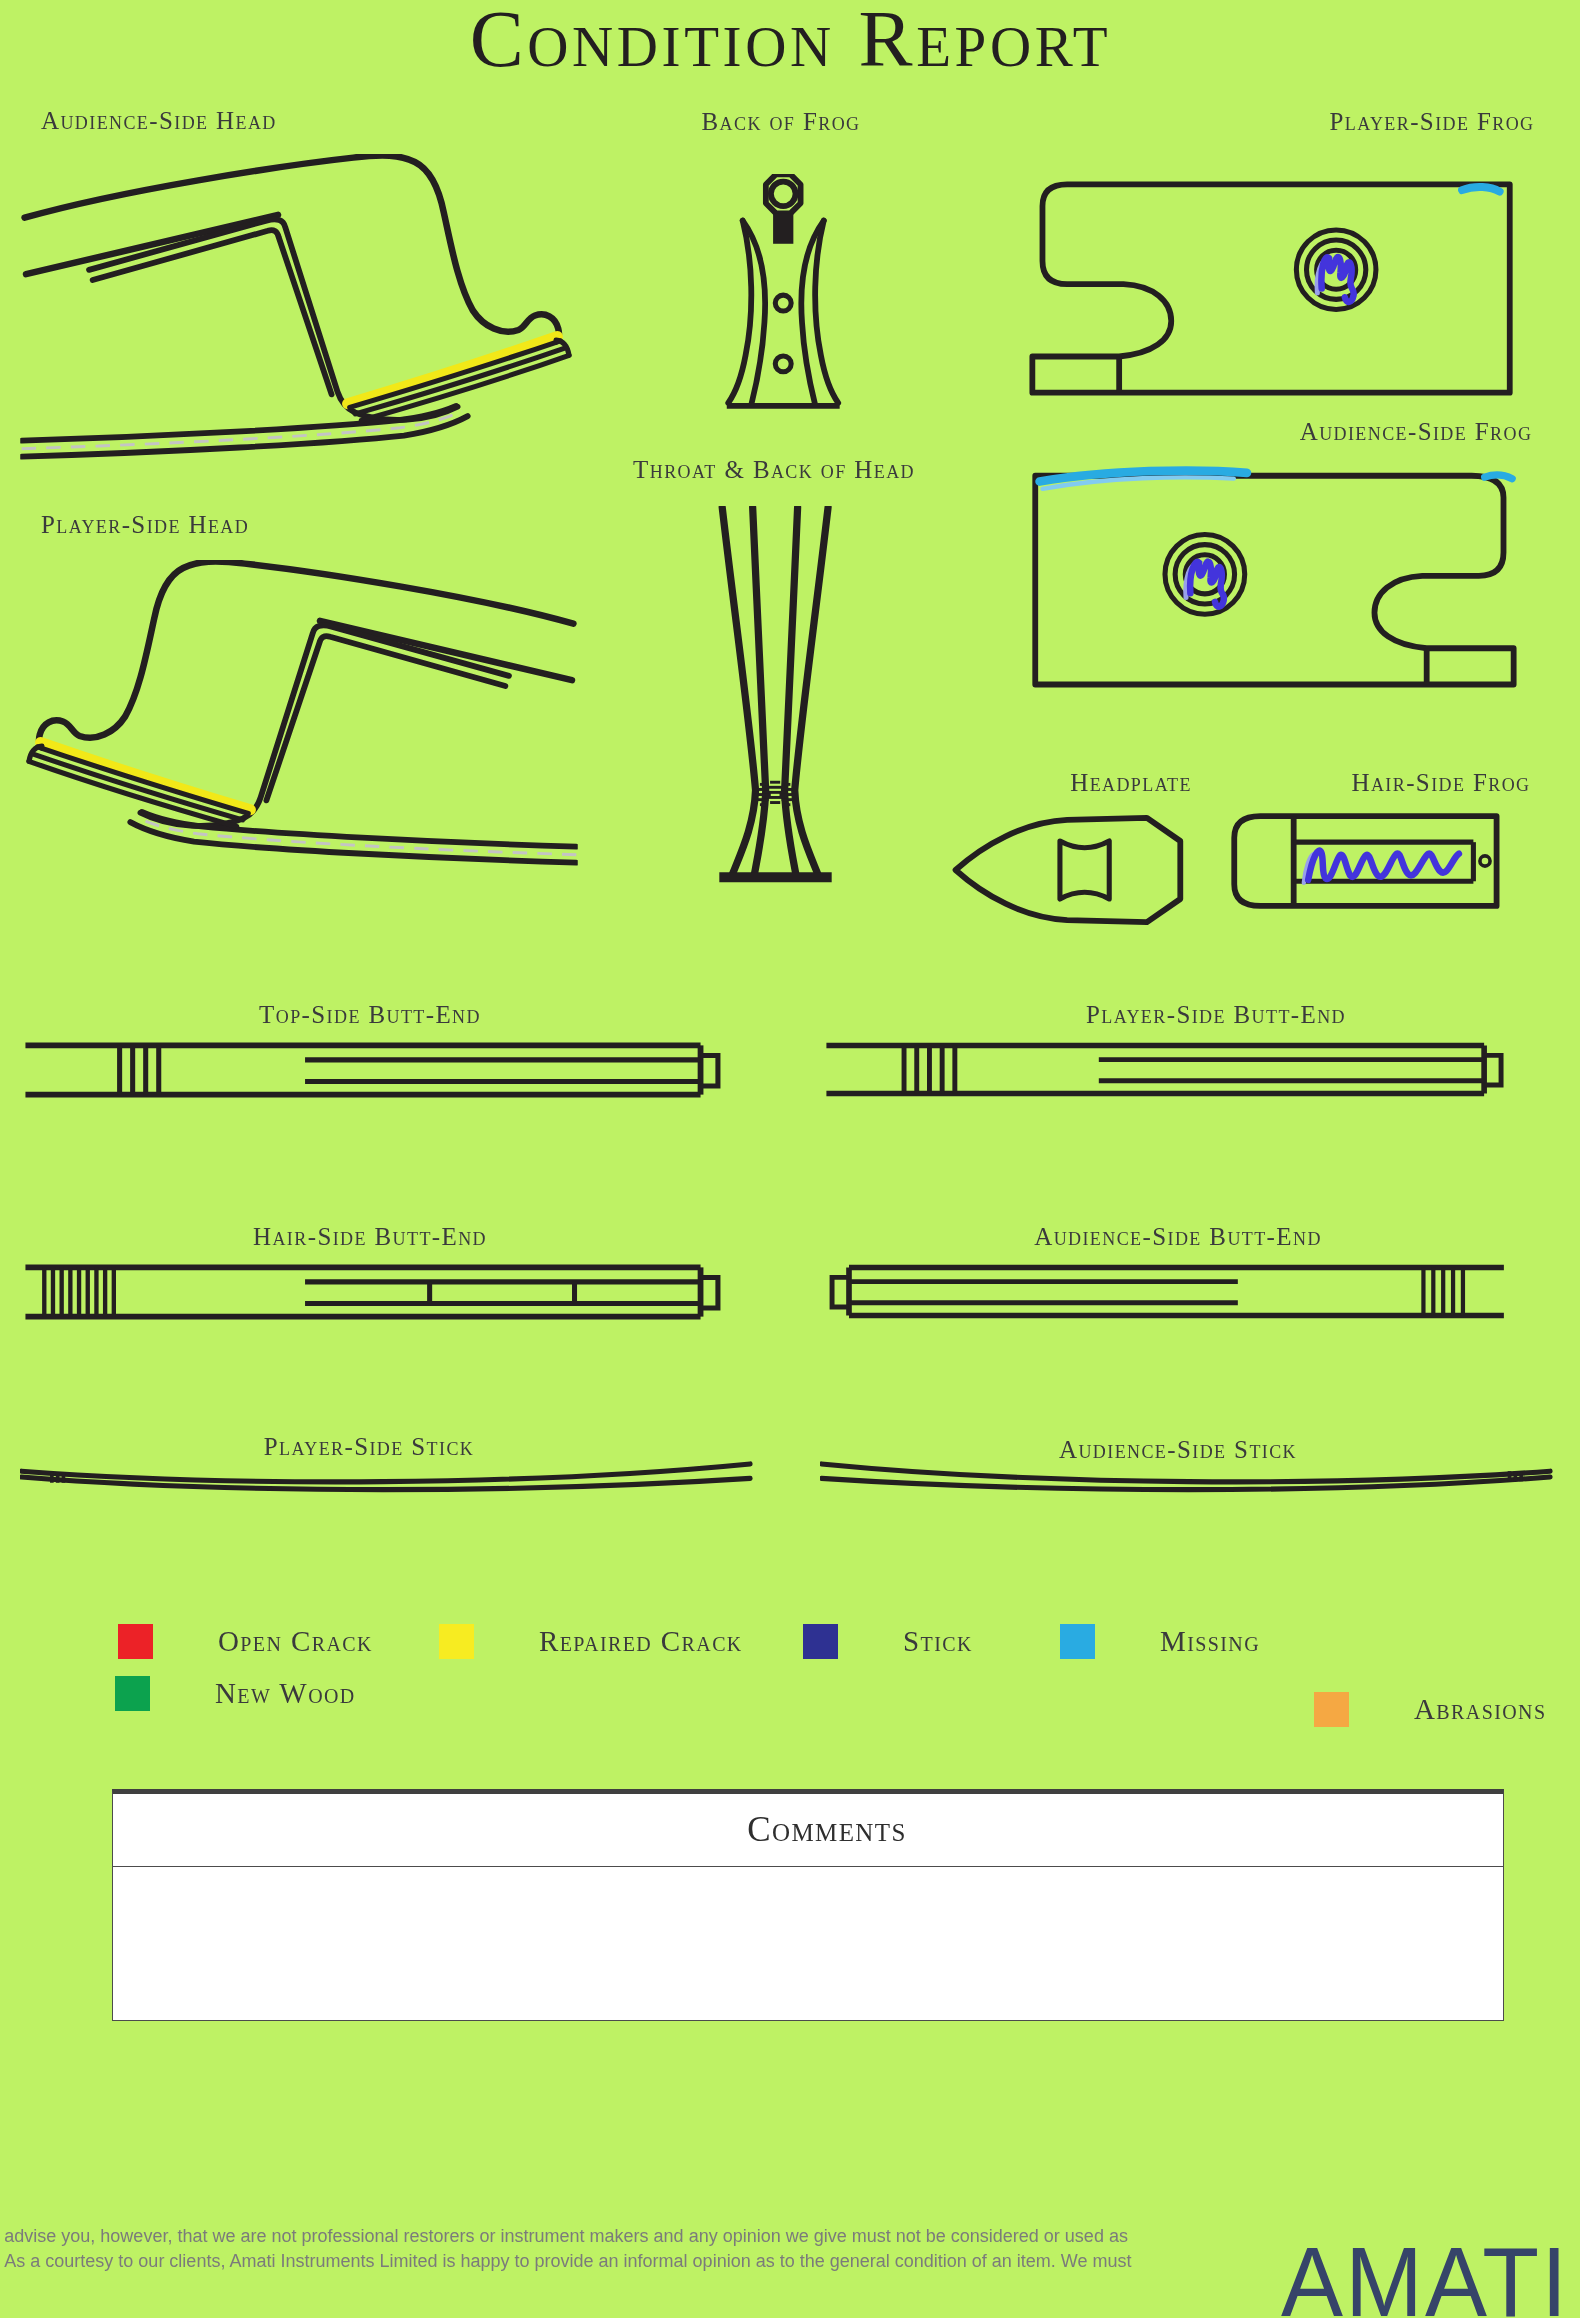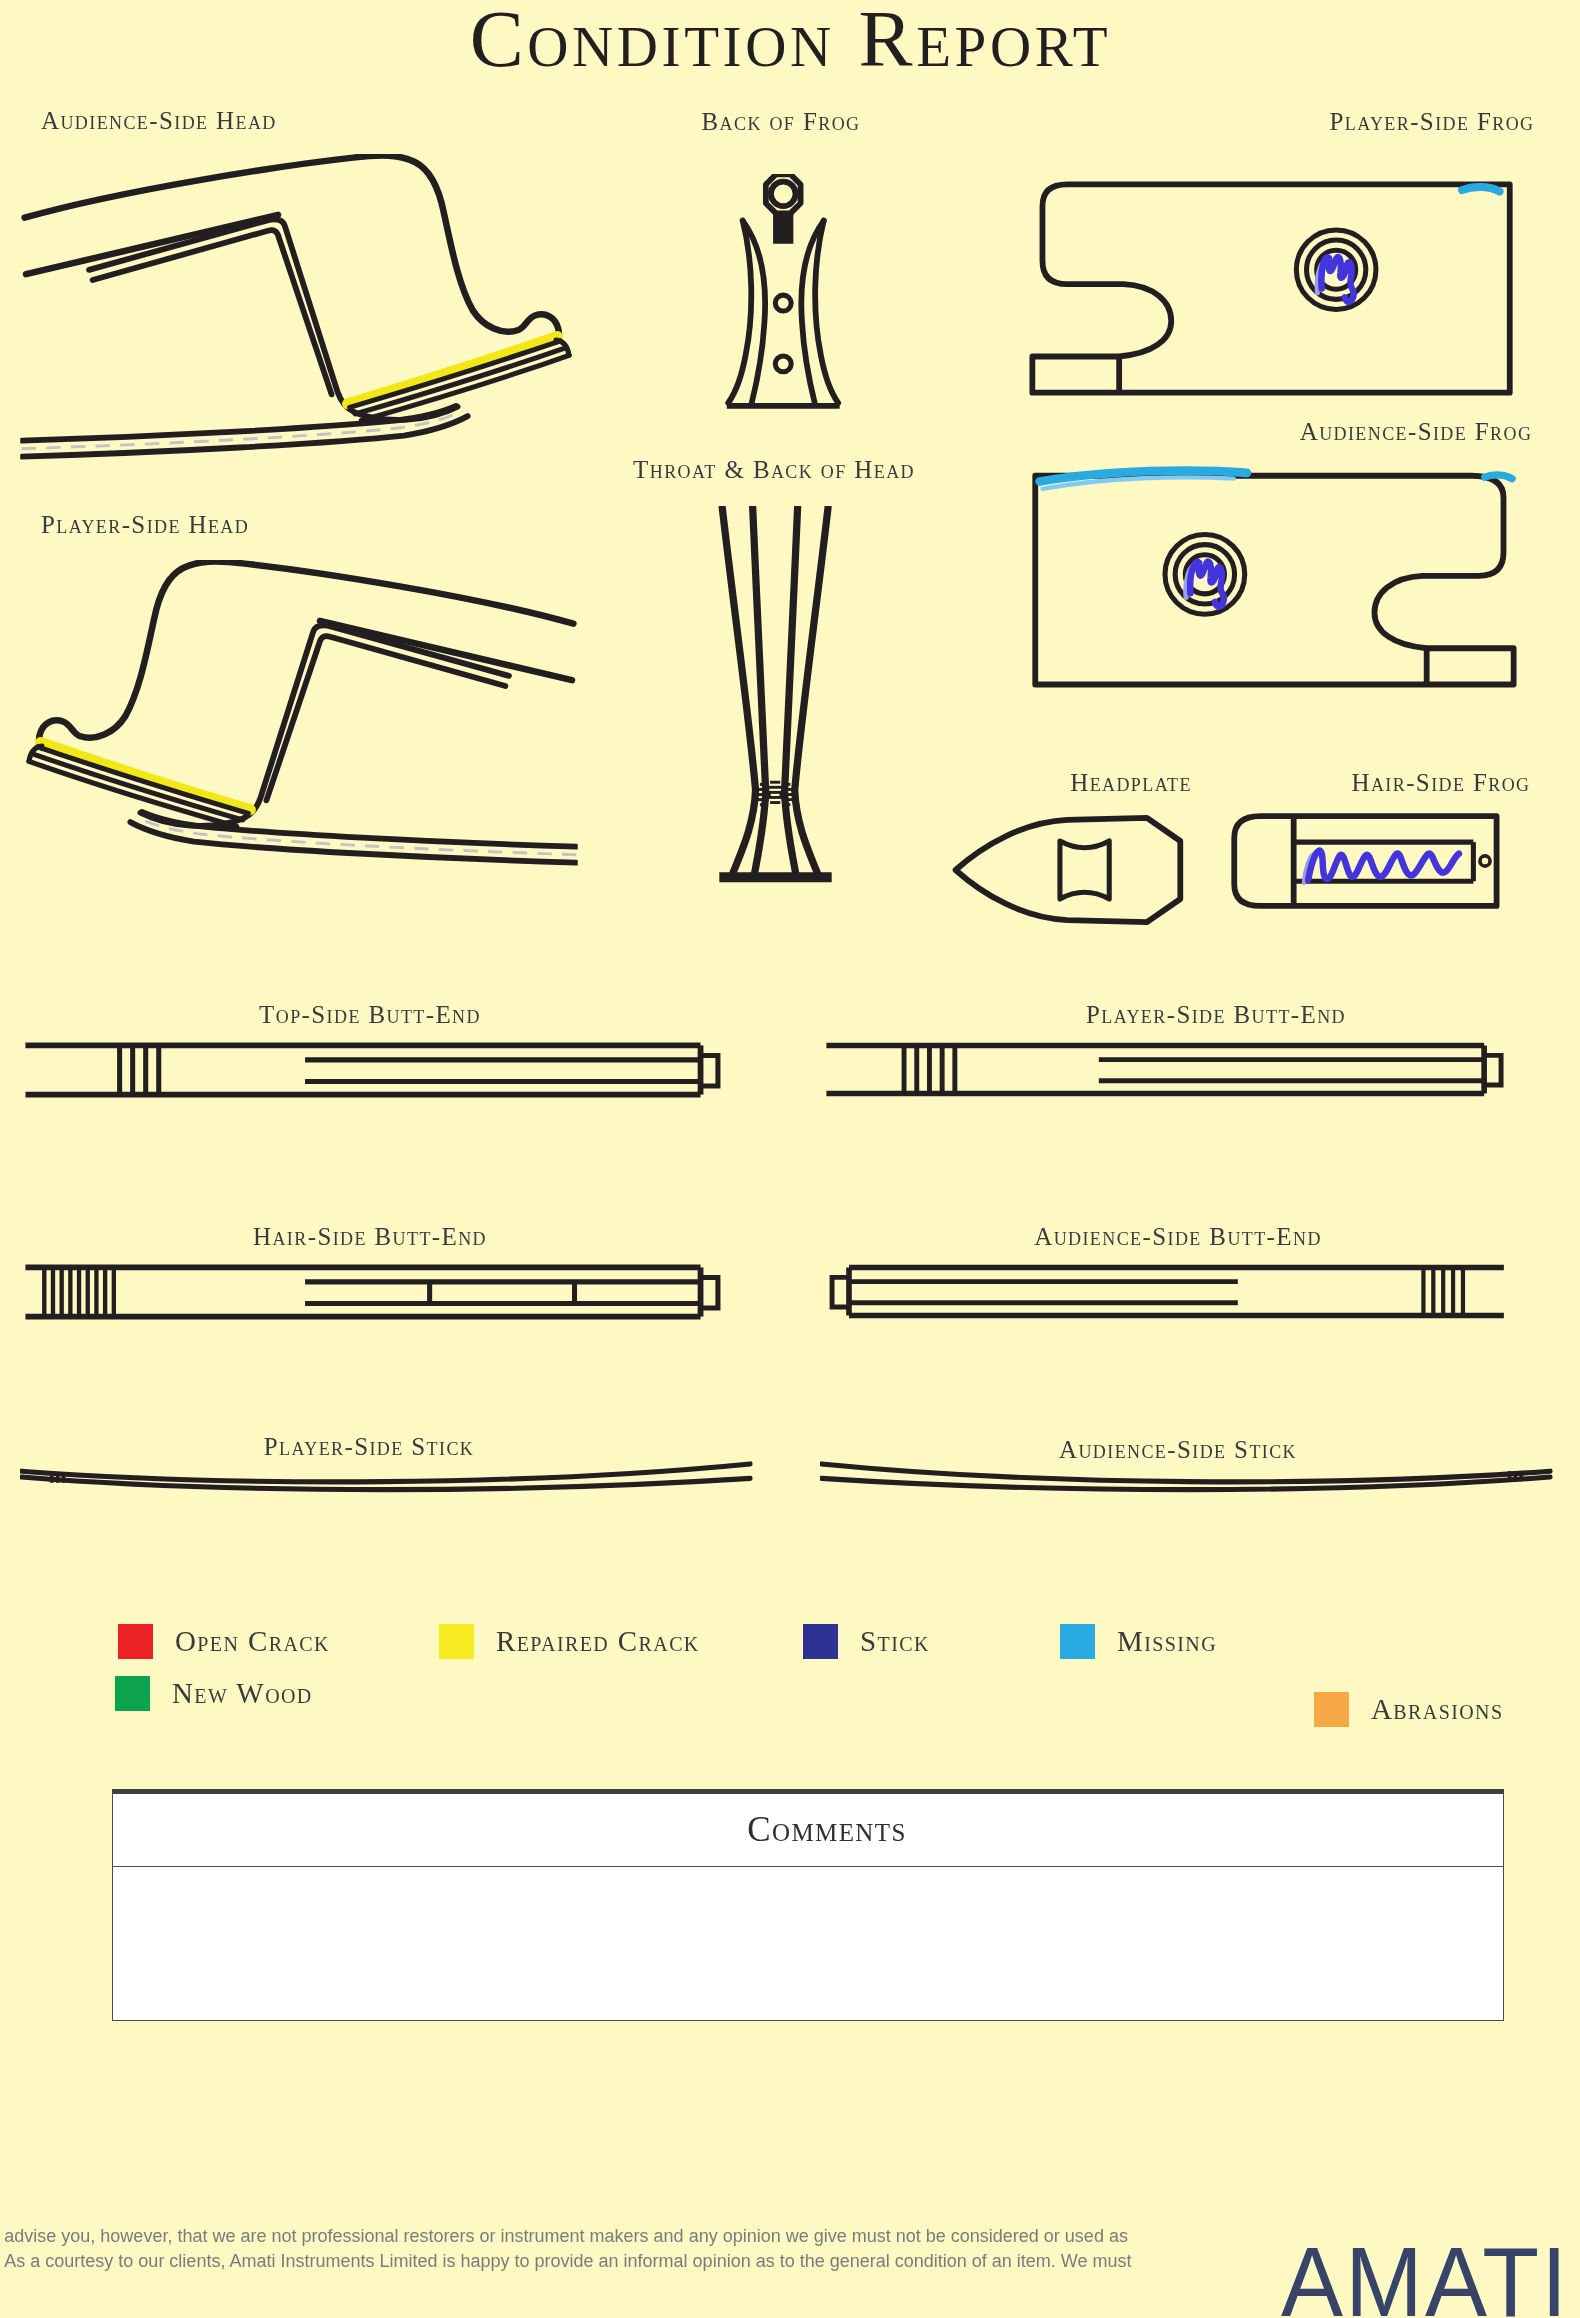--- a/index.html
+++ b/index.html
@@ -1,27 +1,27 @@
 <!DOCTYPE html>
 <html style="font-size:11.6px"><head>
 <meta charset="utf-8">
 <style>
   html,body{margin:0;padding:0;background:#ffffff;}
-  #page{position:relative;width:1581px;height:2319px;background:#fef9c3;overflow:hidden;
+  #page{position:relative;width:1581px;height:2319px;background:#bef264;overflow:hidden;
         font-family:"Liberation Serif",serif;color:#231f20;}
   .title{position:absolute;left:50%;top:-7.2px;transform:translateX(-50%);
          font-size:81px;font-variant:small-caps;letter-spacing:3.6px;color:#231f20;white-space:nowrap;}
   .lbl{position:absolute;font-variant:small-caps;font-size:25px;letter-spacing:1.4px;
        color:#3a3a3c;white-space:nowrap;line-height:29px;}
   .lbl.c{transform:translateX(-50%);}
   .diagram{position:absolute;}
   .ink{stroke:#231f20;fill:none;stroke-linecap:round;stroke-linejoin:round;}
   .inkb{stroke:#231f20;fill:none;stroke-linecap:butt;stroke-linejoin:miter;}
   .dash{stroke:#c4c4c4;fill:none;stroke-dasharray:20 14;}
-  .legend-item{position:absolute;display:flex;align-items:center;}
+  .legend-item{position:absolute;display:flex;align-items:center;gap:43px;}
   .swatch{display:inline-block;width:35px;height:35px;margin-right:22px;flex:0 0 auto;}
   .legend-item .txt{font-variant:small-caps;font-size:29px;letter-spacing:1.4px;color:#3a3a3c;white-space:nowrap;}
   .comments-box{position:absolute;left:112px;top:1789px;width:1390px;height:226px;
                 border:1.4px solid #4c4c4c;border-top:5px solid #3f3f3f;background:#fff;}
   .comments-head{height:72px;border-bottom:1.4px solid #4c4c4c;display:flex;align-items:center;justify-content:center;}
   .comments-head .txt{font-variant:small-caps;font-size:35px;letter-spacing:1.4px;color:#2e2e2e;margin-left:38px;}
   .comments-area{height:151px;}
   .footer{position:absolute;left:4.3px;top:2224px;width:1131px;
           font-family:"Liberation Sans",sans-serif;font-size:18px;line-height:25px;color:#7b7b7b;}
   .brand{position:absolute;left:1281px;top:2227px;width:304px;

